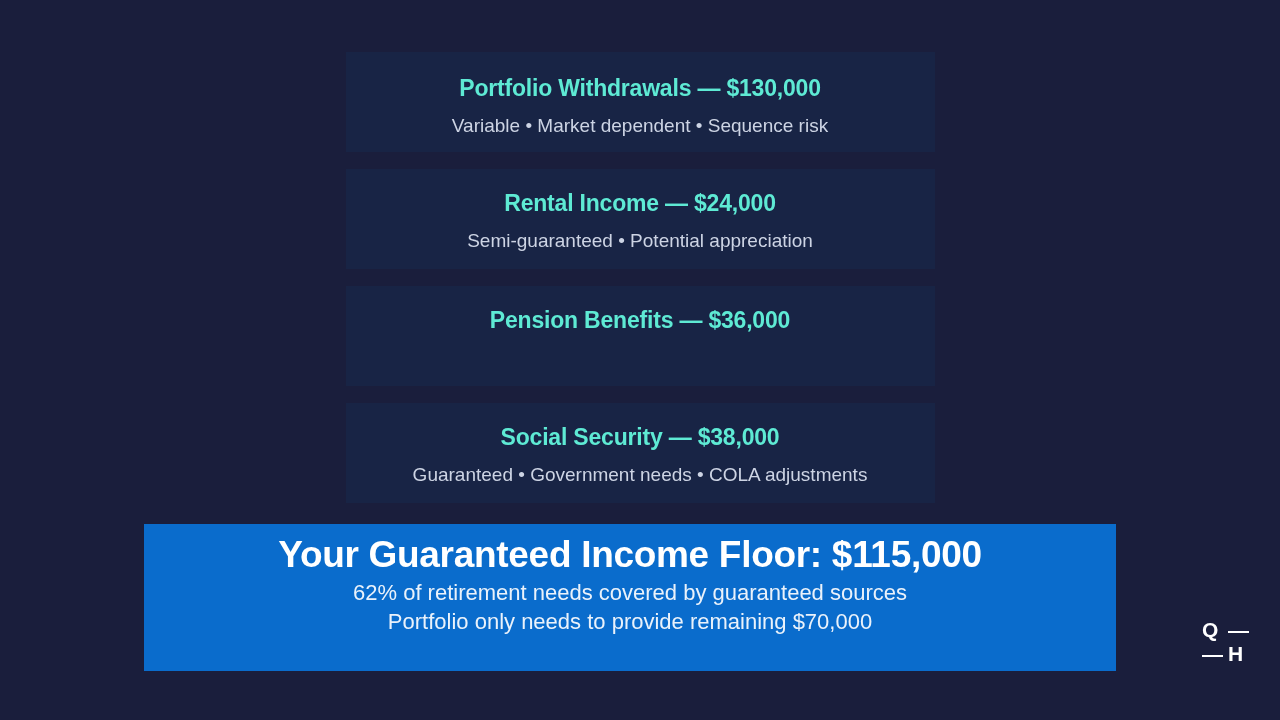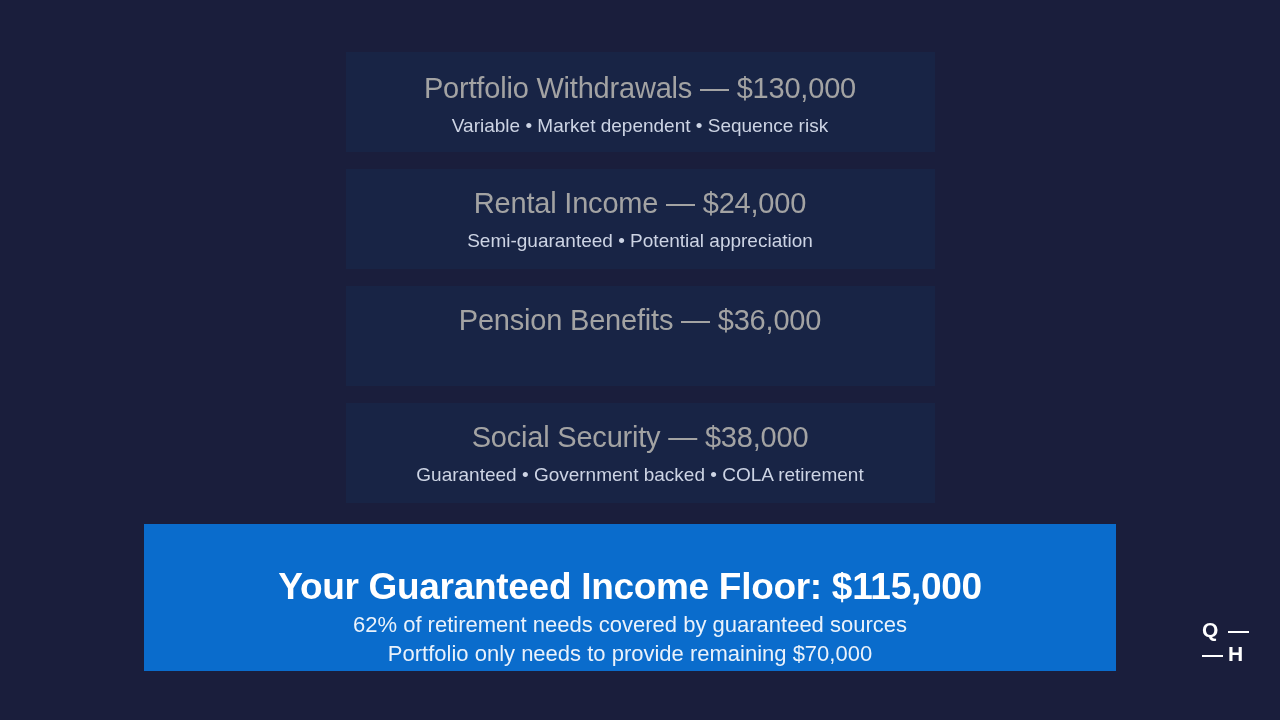--- a/index.html
+++ b/index.html
@@ -35,44 +35,44 @@
     box-sizing: border-box;
     text-align: center;
     padding: 14px 10px 16px 10px;
     margin-bottom: 17px;
   }
   .tier.t0 { height: 100px; padding-top: 16px; }
   .tier.t1 { height: 100px; }
   .tier.t2 { height: 100px; }
   .tier.t3 { height: 100px; }
   .tier-title {
-    color: #a3a3a3;
-    font-size: 29px;
-    font-weight: normal;
+    color: #5eead4;
+    font-size: 23px;
+    font-weight: bold;
     letter-spacing: -0.2px;
     line-height: 40px;
     white-space: nowrap;
   }
   .tier-sub {
     color: #cdd4e4;
     font-size: 19px;
     line-height: 26px;
     margin-top: 5px;
     white-space: nowrap;
   }
   .floor {
     position: absolute;
     left: 144px;
     top: 524px;
     width: 972px;
     height: 147px;
     background: #0a6ccc;
     box-sizing: border-box;
     text-align: center;
-    padding-top: 40px;
+    padding-top: 8px;
   }
   .floor-title {
     color: #ffffff;
     font-size: 37px;
     font-weight: bold;
     line-height: 46px;
     letter-spacing: -0.3px;
     white-space: nowrap;
   }
   .floor-line {
@@ -118,21 +118,21 @@
       <div class="tier-title">Rental Income — $24,000</div>
       <div class="tier-sub">Semi-guaranteed • Potential appreciation</div>
     </div>
 
     <div class="tier t2">
       <div class="tier-title">Pension Benefits — $36,000</div>
     </div>
 
     <div class="tier t3">
       <div class="tier-title">Social Security — $38,000</div>
-      <div class="tier-sub">Guaranteed • Government backed • COLA retirement</div>
+      <div class="tier-sub">Guaranteed • Government needs • COLA adjustments</div>
     </div>
 
   </div>
 
   <div class="floor">
     <div class="floor-title">Your Guaranteed Income Floor: $115,000</div>
     <div class="floor-line">62% of retirement needs covered by guaranteed sources</div>
     <div class="floor-line">Portfolio only needs to provide remaining $70,000</div>
   </div>
 

